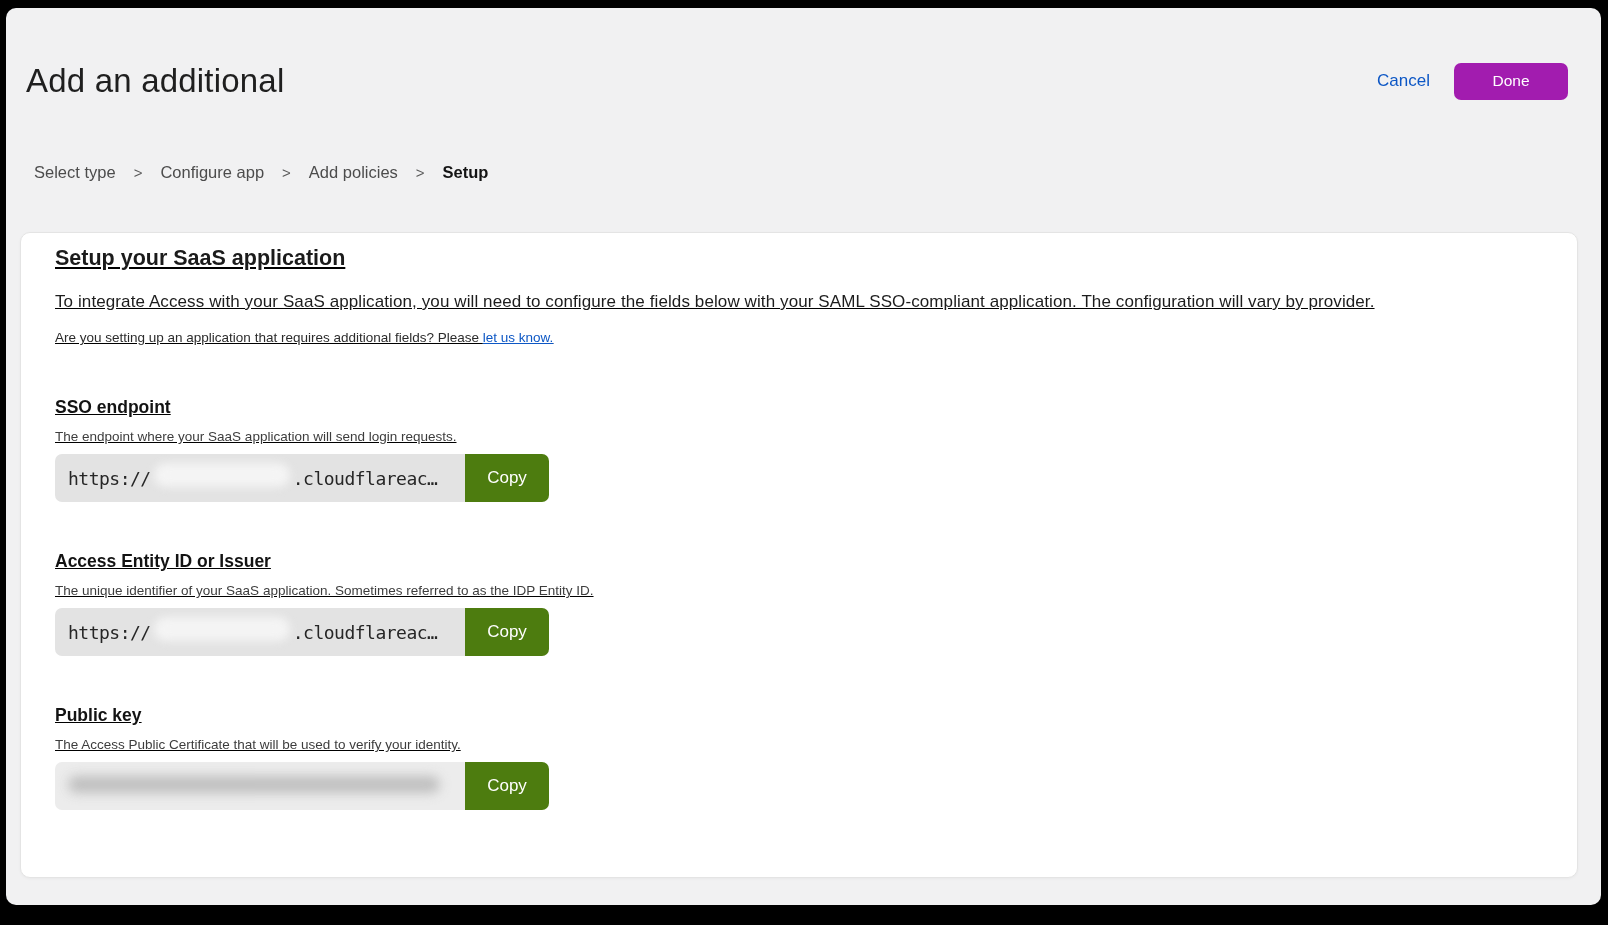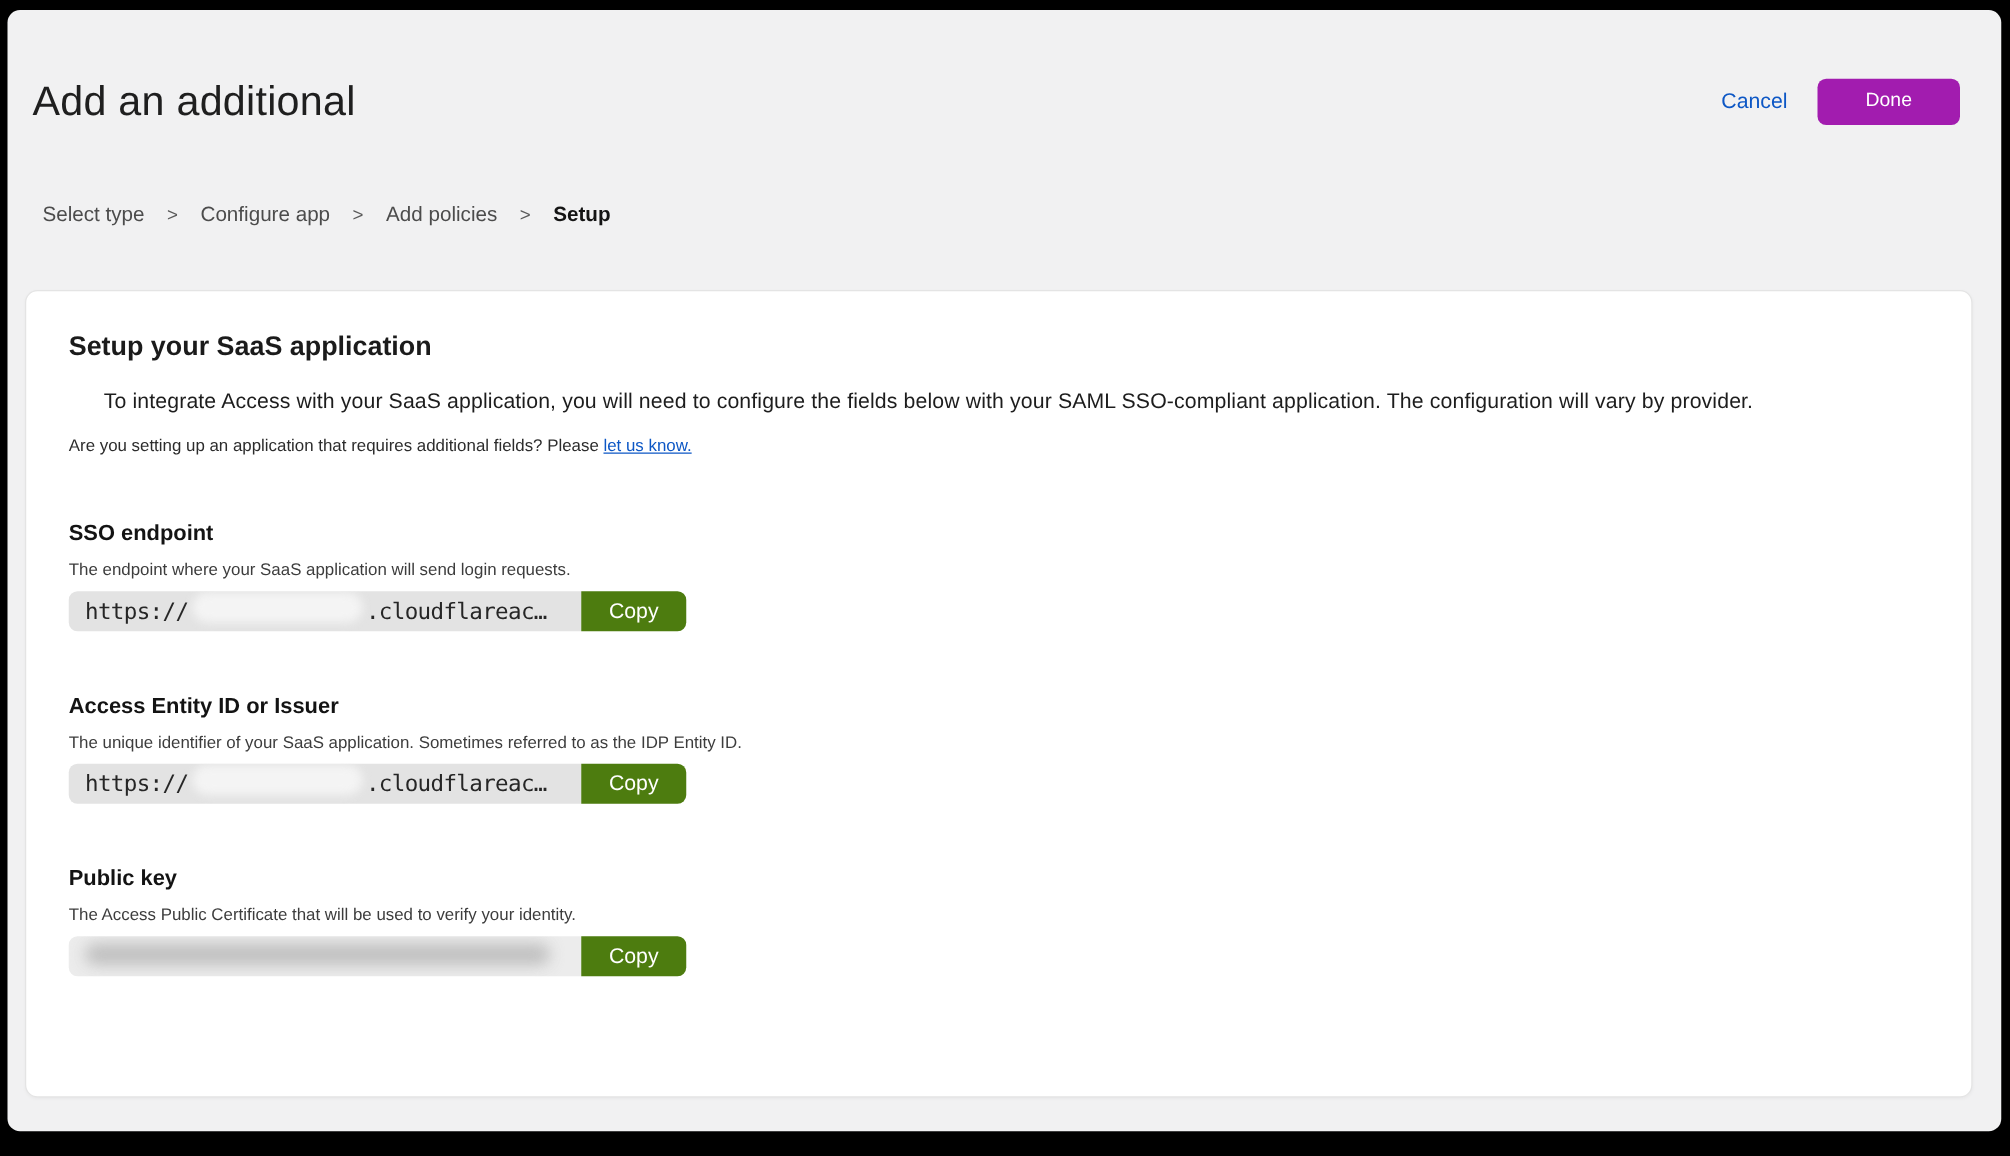--- a/index.html
+++ b/index.html
@@ -63,35 +63,35 @@
   .crumb { cursor: pointer; }
   .crumb.active { font-weight: 700; color: #141414; cursor: default; }
   .crumb-sep { margin: 0 18px; color: #5a5a5a; font-size: 15px; }
   
   .card {
     margin: 50px 23px 0 14px;
     background: #ffffff;
     border: 1px solid #e4e4e4;
     border-radius: 10px;
     box-shadow: 0 1px 3px rgba(0,0,0,0.04);
-    padding: 32px 28px 50px 34px;
+    padding: 13px 28px 50px 34px;
     height: 646px;
+    text-decoration: underline;
   }
   .card-title {
     font-size: 21.5px;
     font-weight: 700;
     color: #1b1b1b;
     margin-bottom: 21px;
   }
   .card-desc {
     font-size: 17px;
     color: #1d1d1d;
     margin-bottom: 18px;
     letter-spacing: 0.1px;
-    margin-left: 28px;
   }
   .card-note {
     font-size: 13.5px;
     color: #2c2c2c;
   }
   .card-note a {
     color: #0d57c5;
     text-decoration: underline;
     cursor: pointer;
   }
@@ -104,21 +104,21 @@
     color: #131313;
     margin-bottom: 11px;
   }
   .field-desc {
     font-size: 13.5px;
     color: #3d3d3d;
     margin-bottom: 10px;
   }
   .copy-row {
     display: inline-flex;
-    height: 32px;
+    height: 48px;
   }
   .code-box {
     width: 410px;
     background: #e3e3e3;
     border-radius: 7px 0 0 7px;
     display: flex;
     align-items: center;
     padding: 0 13px;
     overflow: hidden;
     white-space: nowrap;

